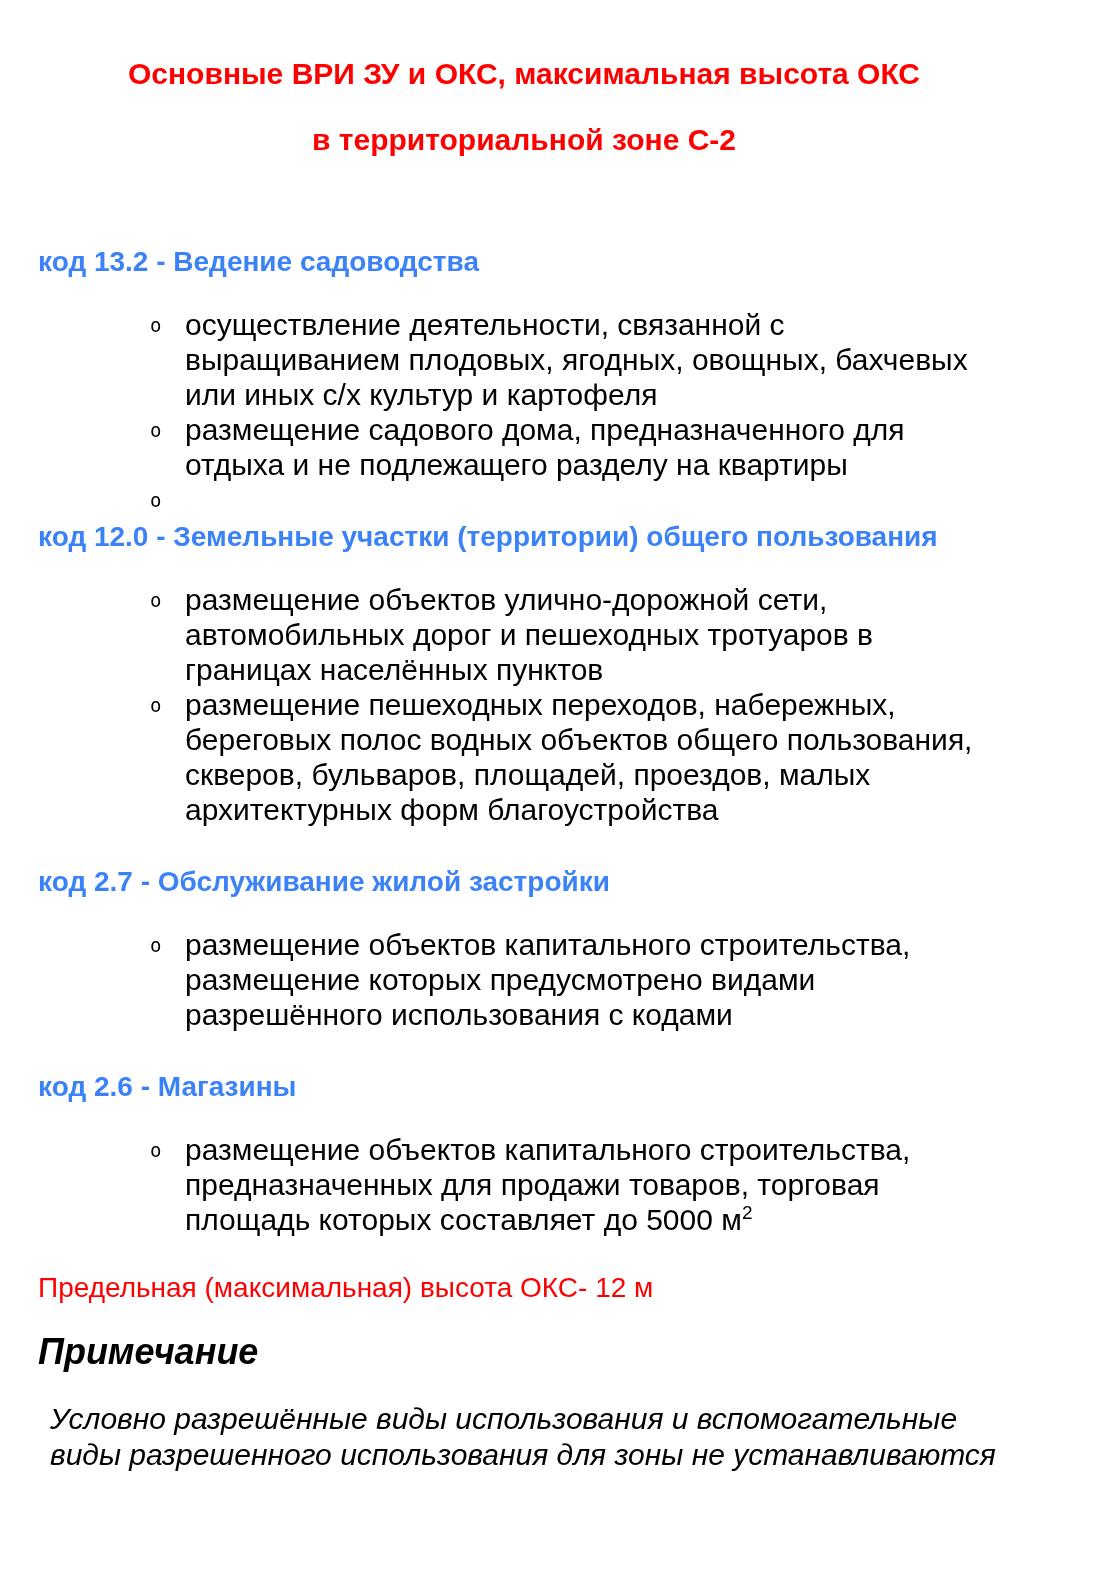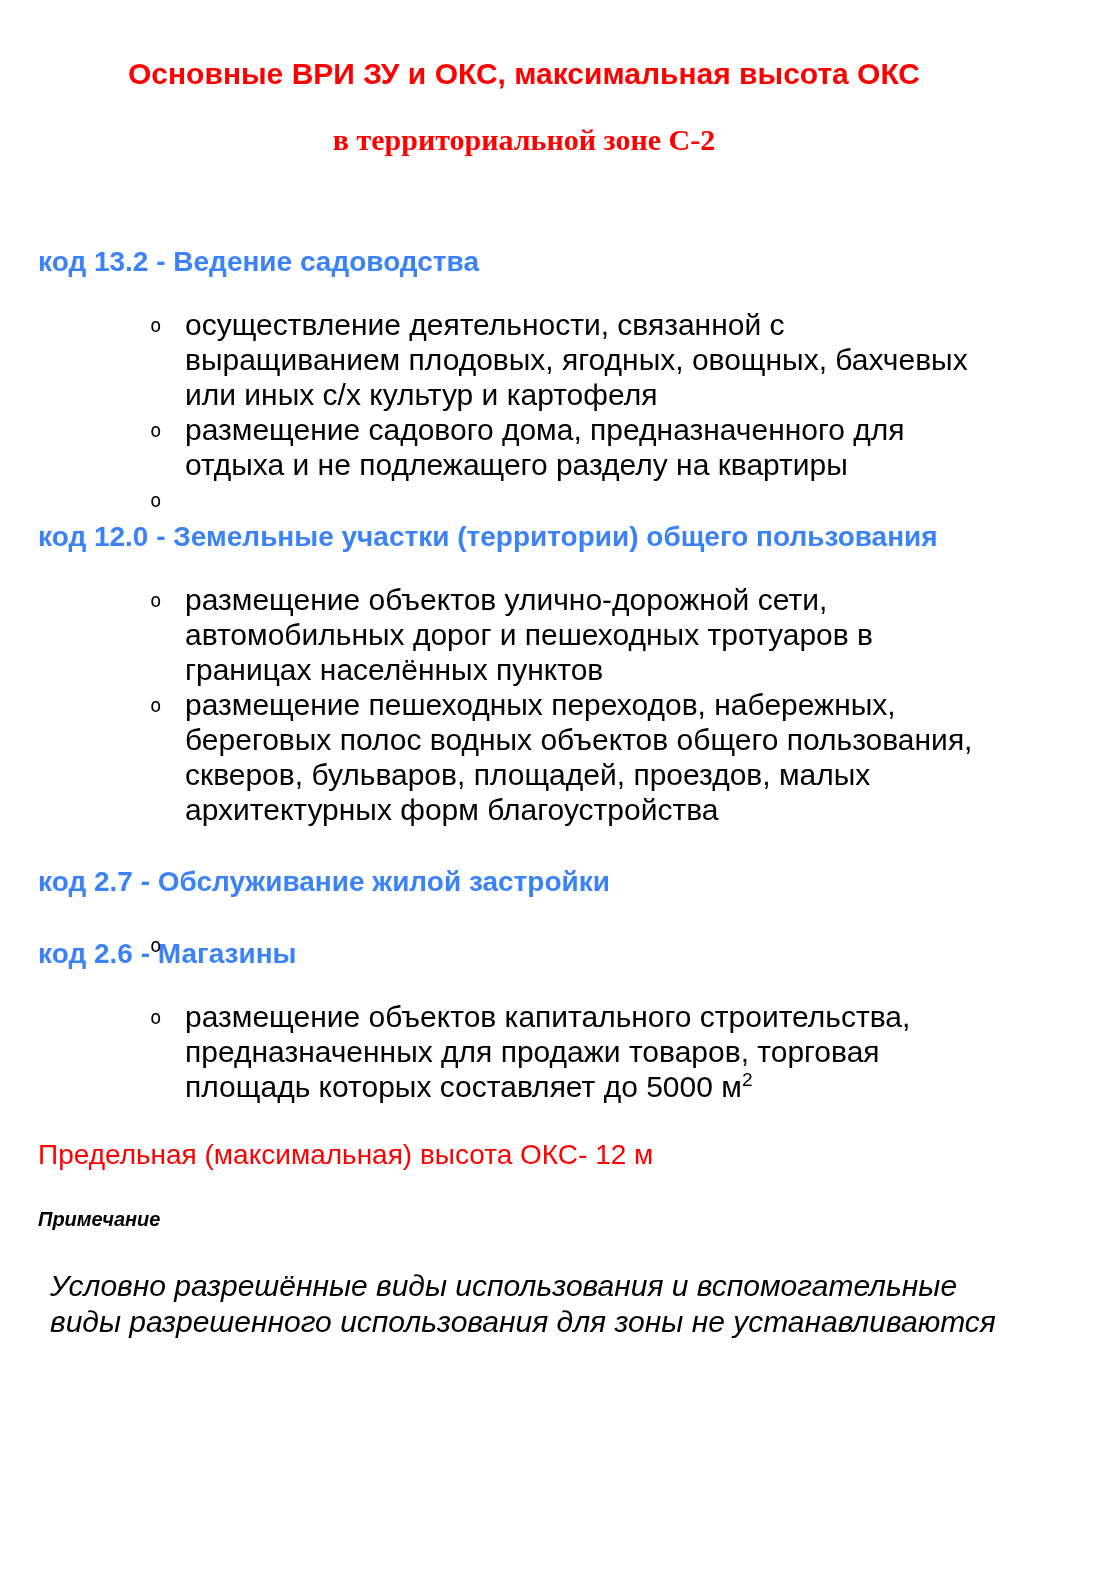--- a/index.html
+++ b/index.html
@@ -21,21 +21,20 @@
   .doc-title {
     text-align: center;
     color: #FF0000;
     font-weight: bold;
     font-size: 30px;
     line-height: 36px;
     margin: 0;
   }
   .doc-title.second {
     margin-top: 30px;
-    font-family: Liberation Serif, serif;
   }
   .section-heading {
     color: #3b82f6;
     font-weight: bold;
     font-size: 28px;
     line-height: 34px;
     margin: 38px 0 0 0;
   }
   .sections .section-heading:first-child {
     margin-top: 87px;
@@ -69,21 +68,21 @@
   .max-height {
     color: #FF0000;
     font-weight: normal;
     font-size: 28px;
     line-height: 34px;
     margin: 34px 0 0 0;
   }
   .note-title {
     font-weight: bold;
     font-style: italic;
-    font-size: 20px;
+    font-size: 36px;
     line-height: 34px;
     margin: 30px 0 3px 0;
   }
   .note-body {
     font-style: italic;
     font-size: 30px;
     line-height: 36px;
     max-width: 978px;
     margin: 32px 0 0 12px;
   }
@@ -104,21 +103,21 @@
         <li><span class="bullet">o</span><span>размещение садового дома, предназначенного для отдыха и не подлежащего разделу на квартиры</span></li>
         <li><span class="bullet">o</span></li>
       </ul>
       <div class="section-heading">код 12.0 - Земельные участки (территории) общего пользования</div>
       <ul class="items">
         <li><span class="bullet">o</span><span>размещение объектов улично-дорожной сети, автомобильных дорог и пешеходных тротуаров в границах населённых пунктов</span></li>
         <li><span class="bullet">o</span><span>размещение пешеходных переходов, набережных, береговых полос водных объектов общего пользования, скверов, бульваров, площадей, проездов, малых архитектурных форм благоустройства</span></li>
       </ul>
       <div class="section-heading">код 2.7 - Обслуживание жилой застройки</div>
       <ul class="items">
-        <li><span class="bullet">o</span></li>
+        <li><span class="bullet">o</span><span>размещение объектов капитального строительства, размещение которых предусмотрено видами разрешённого использования с кодами</span></li>
       </ul>
       <div class="section-heading">код 2.6 - Магазины</div>
       <ul class="items">
         <li><span class="bullet">o</span><span>размещение объектов капитального строительства, предназначенных для продажи товаров, торговая площадь которых составляет до 5000 м</span><sup>2</sup></li>
       </ul>
     </div>
 
   <div class="max-height">Предельная (максимальная) высота ОКС- 12 м</div>
 
   <div class="note-title">Примечание</div>

